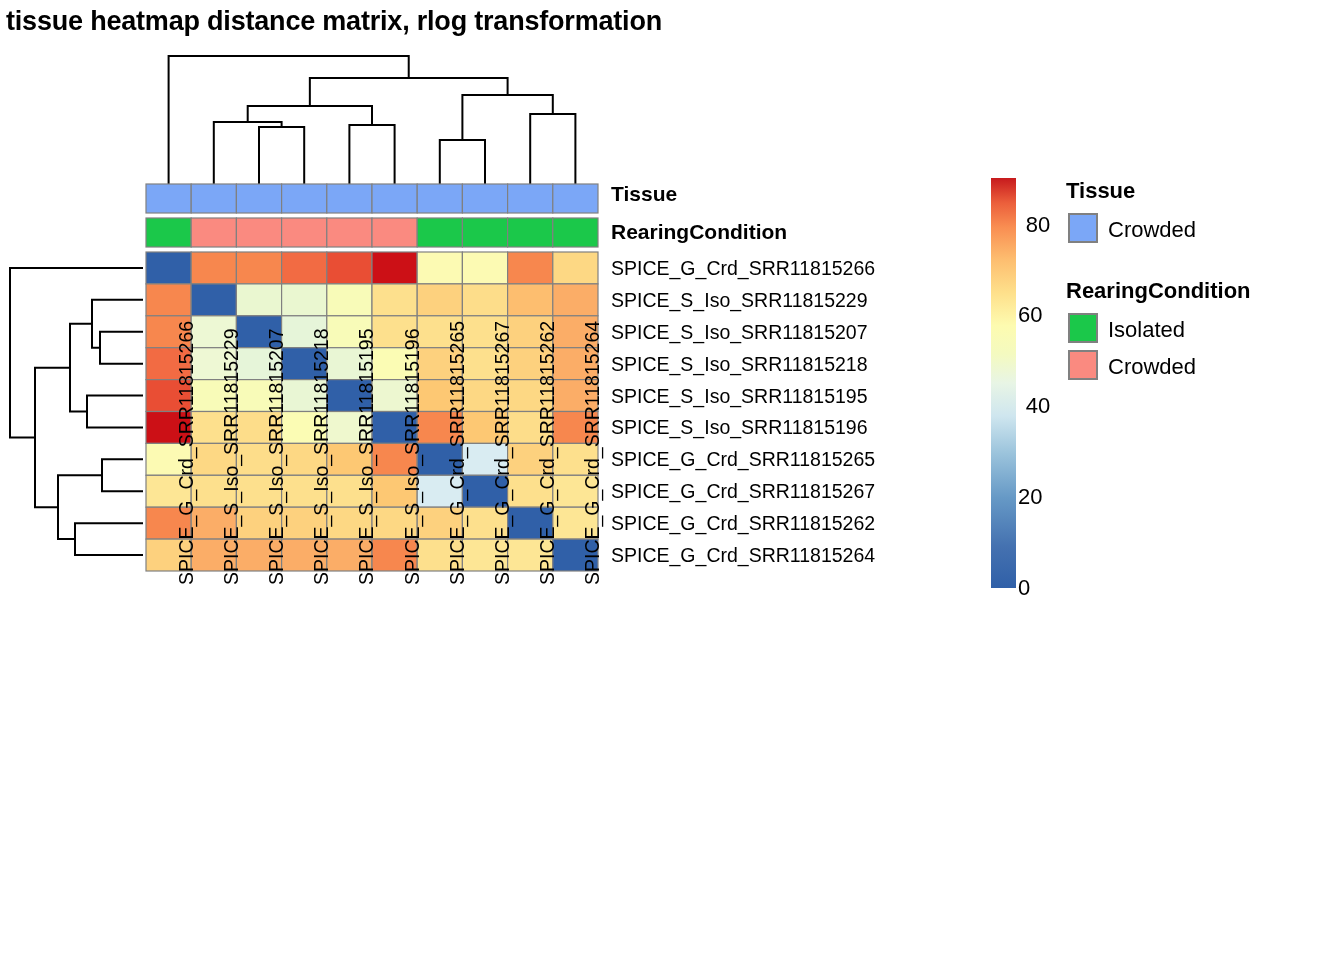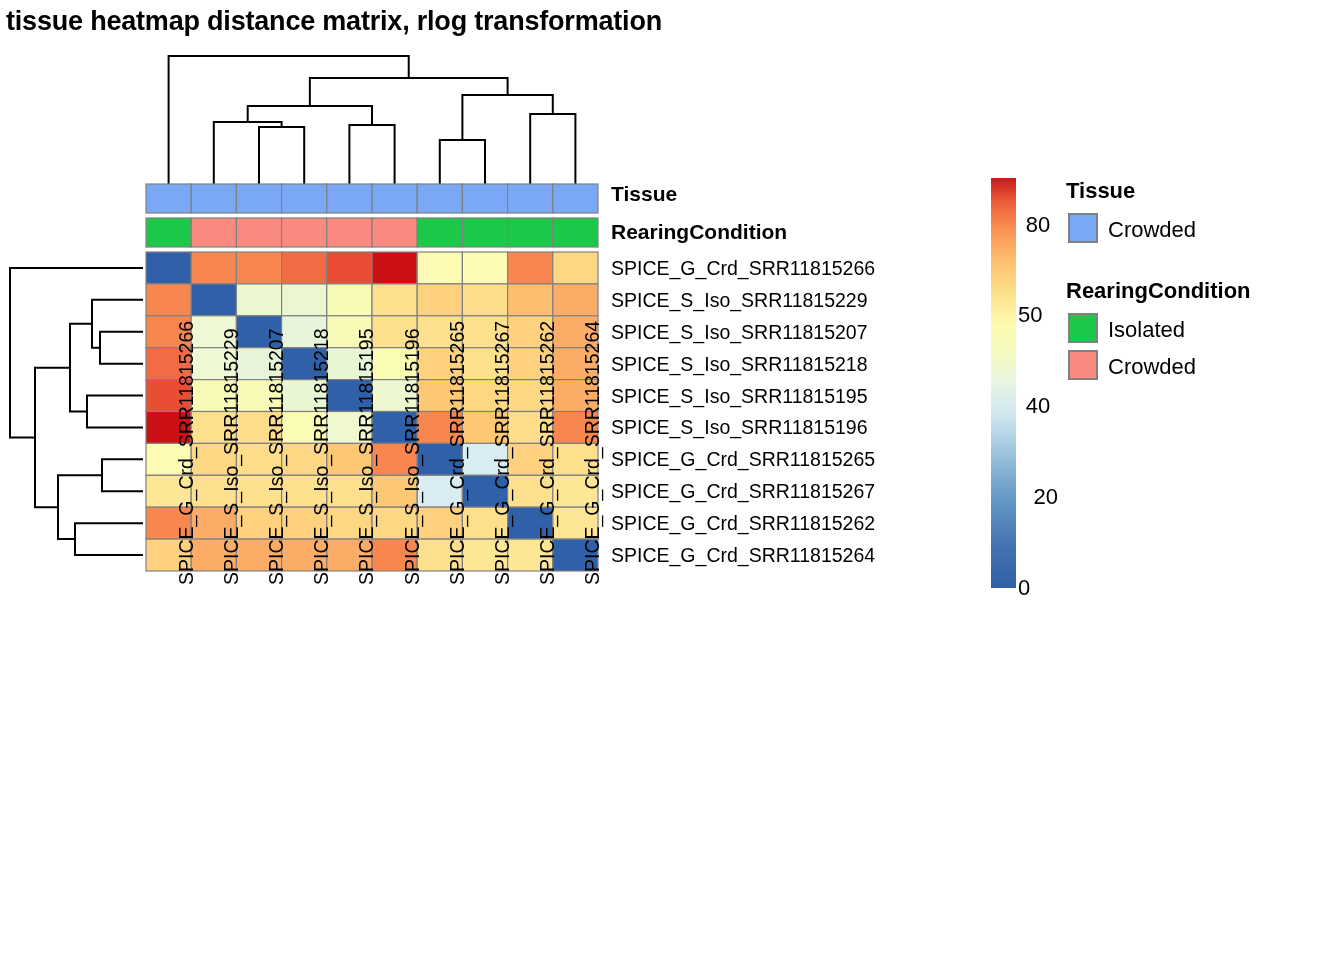--- a/index.html
+++ b/index.html
@@ -248,23 +248,23 @@
       <div class="collabel" style="left: 312.2px; top: 585px;">SPICE_S_Iso_SRR11815218</div>
       <div class="collabel" style="left: 357.4px; top: 585px;">SPICE_S_Iso_SRR11815195</div>
       <div class="collabel" style="left: 402.6px; top: 585px;">SPICE_S_Iso_SRR11815196</div>
       <div class="collabel" style="left: 447.8px; top: 585px;">SPICE_G_Crd_SRR11815265</div>
       <div class="collabel" style="left: 493px; top: 585px;">SPICE_G_Crd_SRR11815267</div>
       <div class="collabel" style="left: 538.2px; top: 585px;">SPICE_G_Crd_SRR11815262</div>
       <div class="collabel" style="left: 583.4px; top: 585px;">SPICE_G_Crd_SRR11815264</div>
     </div>
   <div id="cbticks">
       <div class="cbtick" style="left: 1018px; top: 214px; width: 40px; text-align: center;">80</div>
-      <div class="cbtick" style="left: 1018px; top: 303.667px; width: 40px; text-align: left;">50</div>
+      <div class="cbtick" style="left: 1018px; top: 303.667px; width: 40px; text-align: left;">60</div>
       <div class="cbtick" style="left: 1018px; top: 394.778px; width: 40px; text-align: center;">40</div>
-      <div class="cbtick" style="left: 1018px; top: 485.889px; width: 40px; text-align: right;">20</div>
+      <div class="cbtick" style="left: 1018px; top: 485.889px; width: 40px; text-align: left;">20</div>
       <div class="cbtick" style="left: 1018px; top: 577px; width: 40px; text-align: left;">0</div>
     </div>
 
   <div class="legtitle" style="left:1066px;top:180px;">Tissue</div>
   <div class="legswatch" style="left:1068px;top:213px;background:#7BA7F7;"></div>
   <div class="legtext" style="left:1108px;top:219px;">Crowded</div>
 
   <div class="legtitle" style="left:1066px;top:280px;">RearingCondition</div>
   <div class="legswatch" style="left:1068px;top:313px;background:#1BC84A;"></div>
   <div class="legtext" style="left:1108px;top:319px;">Isolated</div>

